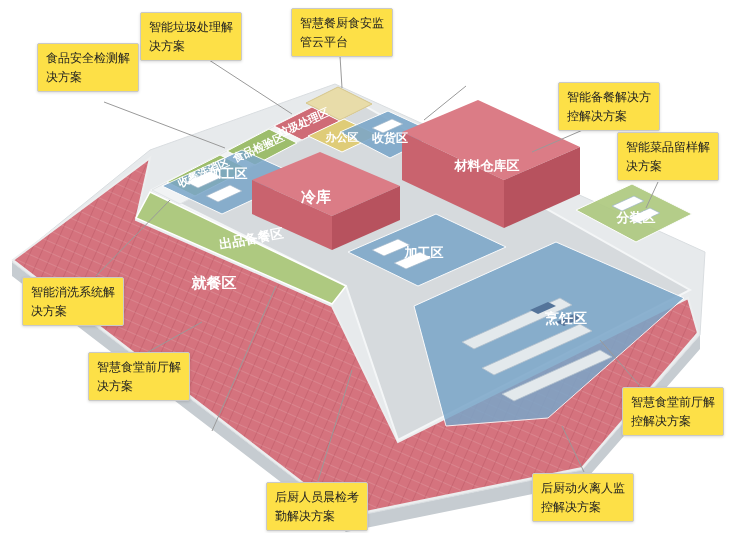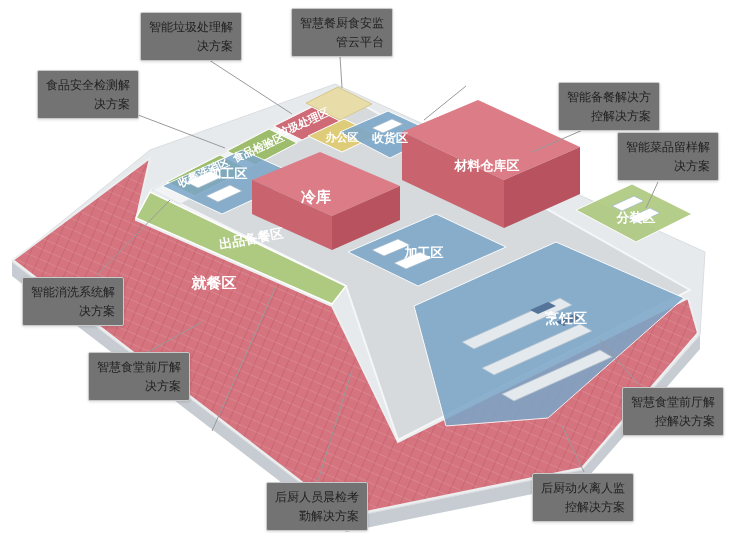--- a/index.html
+++ b/index.html
@@ -1,22 +1,22 @@
 <!DOCTYPE html>
 <html><head>
 <meta charset="utf-8">
 <style>
   html,body{margin:0;padding:0;background:#ffffff;}
   body{font-family:"DejaVu Sans","Liberation Sans",sans-serif;}
   .stage{position:relative;width:745px;height:533px;background:#ffffff;overflow:hidden;}
   .plan-svg{position:absolute;left:0;top:0;width:745px;height:533px;}
   .callout{
-    position:absolute;background:#737373;border:1px solid #c9c9c9;border-radius:2px;
+    position:absolute;background:#fde047;border:1px solid #c9c9c9;border-radius:2px;
     padding:5px 8px;font-size:12px;line-height:1.55;color:#222222;
-    white-space:pre-line;box-shadow:0 1px 3px rgba(0,0,0,.14);z-index:5;text-align:right;
+    white-space:pre-line;box-shadow:0 1px 3px rgba(0,0,0,.14);z-index:5;
   }
   .zlabel{fill:#ffffff;font-weight:bold;text-anchor:middle;
     font-family:"DejaVu Sans","Liberation Sans",sans-serif;}
   .z11{font-size:11px;} .z12{font-size:12px;} .z13{font-size:13px;}
   .z14{font-size:14px;} .z15{font-size:15px;}
   .leader{stroke:#9a9a9a;stroke-width:1;fill:none;}
   .equip{fill:#ffffff;stroke:#9db4c8;stroke-width:.7;}
   .counter{fill:#e3e9ec;stroke:#aebecb;stroke-width:.8;}
 </style>
 </head>
@@ -102,21 +102,21 @@
   <text class="zlabel z15" x="214" y="288">就餐区</text>
   <text class="zlabel z13" x="424" y="257">加工区</text>
   <text class="zlabel z14" x="566" y="323">烹饪区</text>
   <text class="zlabel z13" x="636" y="222">分装区</text>
 </svg>
 
 <div class="callout" style="left:140px;top:12px">智能垃圾处理解
 决方案</div>
 <div class="callout" style="left:291px;top:8px">智慧餐厨食安监
 管云平台</div>
-<div class="callout" style="left:37px;top:70px">食品安全检测解
+<div class="callout" style="left:37px;top:43px">食品安全检测解
 决方案</div>
 <div class="callout" style="left:558px;top:82px">智能备餐解决方
 控解决方案</div>
 <div class="callout" style="left:617px;top:132px">智能菜品留样解
 决方案</div>
 <div class="callout" style="left:22px;top:277px">智能消洗系统解
 决方案</div>
 <div class="callout" style="left:88px;top:352px">智慧食堂前厅解
 决方案</div>
 <div class="callout" style="left:266px;top:482px">后厨人员晨检考

